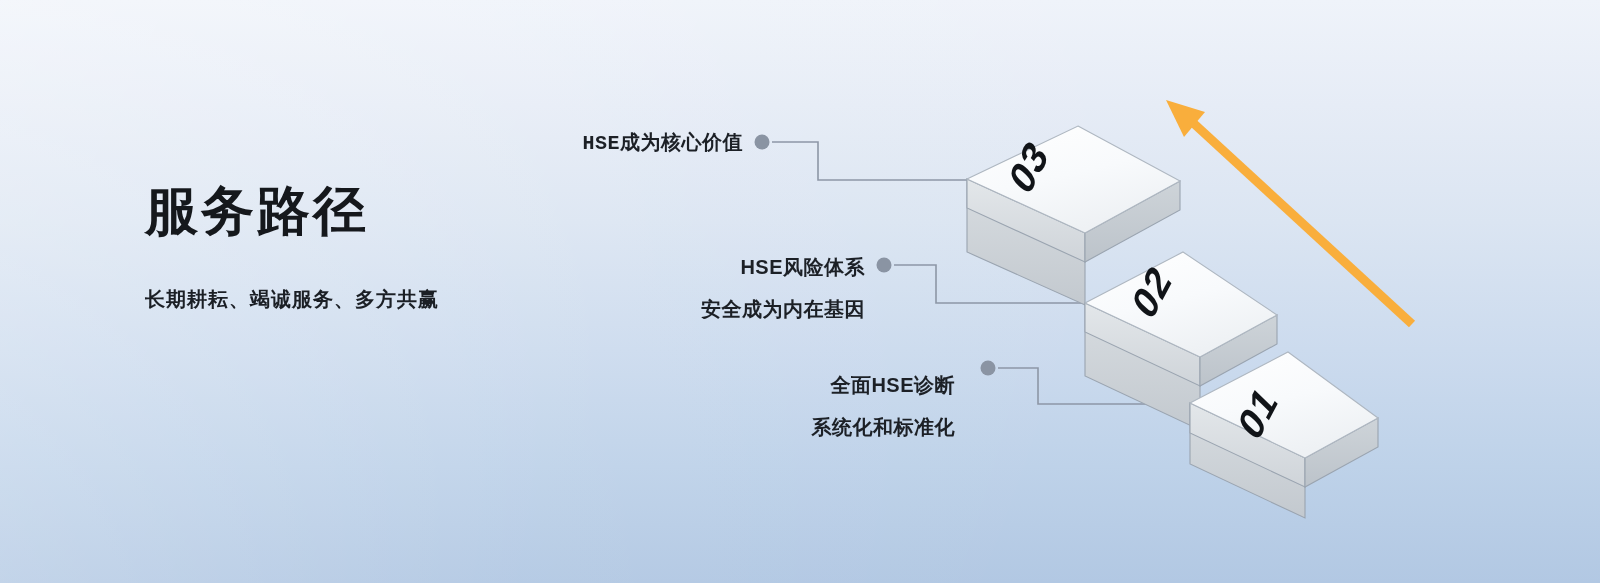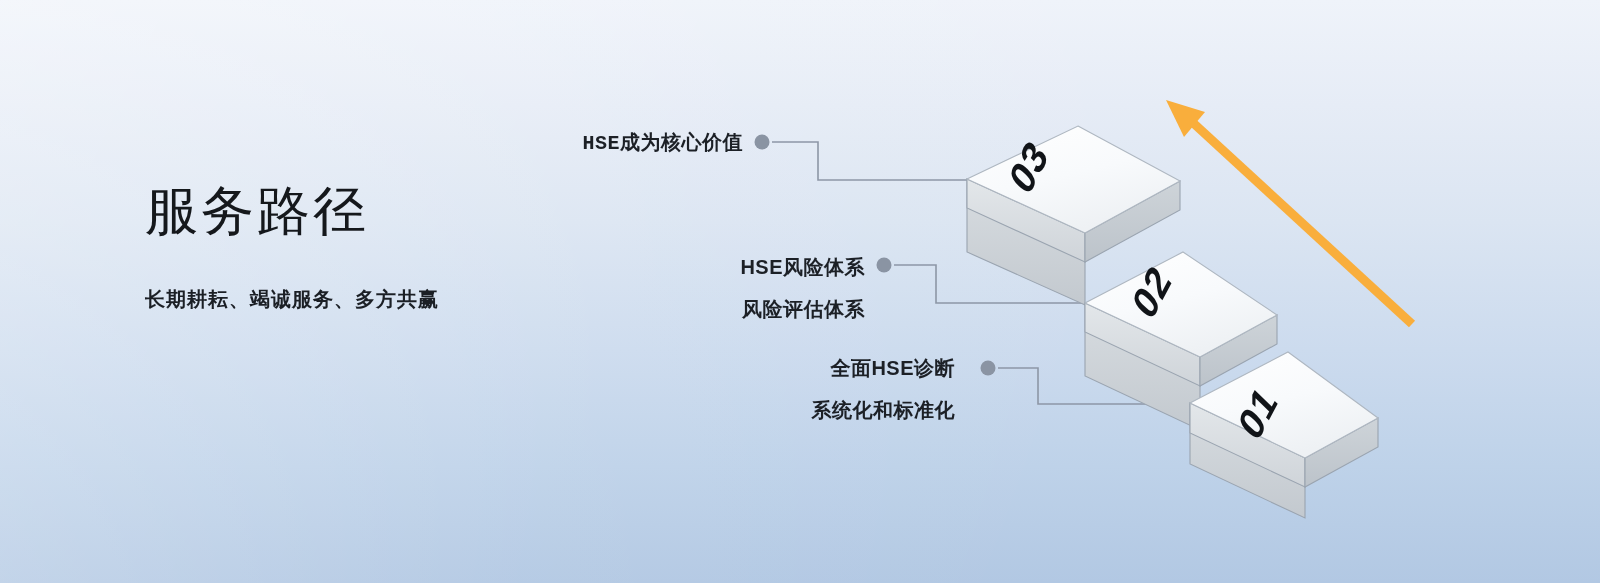--- a/index.html
+++ b/index.html
@@ -32,21 +32,21 @@
 
   
   .headline-block {
     position: absolute;
     left: 145px;
     top: 182px;
     z-index: 5;
   }
   .page-title {
     font-size: 53px;
-    font-weight: 400;
+    font-weight: 700;
     color: #15181c;
     letter-spacing: 3px;
     line-height: 1.1;
     white-space: nowrap;
     margin: 0;
   }
   .page-subtitle {
     margin: 0;
     margin-top: 46px;
     font-size: 20px;
@@ -78,21 +78,21 @@
     font-weight: 700;
     color: #1c2026;
     letter-spacing: 0.5px;
     line-height: 1;
   }
   .callout-line + .callout-line {
     margin-top: 22px;
   }
   #callout-3 { left: 268px; top: 134px; width: 475px; font-family: Liberation Mono, monospace; }
   #callout-2 { left: 388px; top: 257px; width: 477px; }
-  #callout-1 { left: 492px; top: 358px; width: 463px; }
+  #callout-1 { left: 492px; top: 375px; width: 463px; }
 
   
   .step-number {
     position: absolute;
     z-index: 7;
     font-size: 40px;
     font-weight: 700;
     color: #111418;
     letter-spacing: 1px;
   }
@@ -180,21 +180,21 @@
   <div class="step-number" id="num-03">03</div>
   <div class="step-number" id="num-02">02</div>
   <div class="step-number" id="num-01">01</div>
 
   <div class="callout" id="callout-3">
     <div class="callout-line">HSE成为核心价值</div>
   </div>
 
   <div class="callout" id="callout-2">
     <div class="callout-line">HSE风险体系</div>
-    <div class="callout-line">风险评估体系</div>
+    <div class="callout-line">安全成为内在基因</div>
   </div>
 
   <div class="callout" id="callout-1">
     <div class="callout-line">全面HSE诊断</div>
     <div class="callout-line">系统化和标准化</div>
   </div>
 
 </div>
 
 </body></html>

